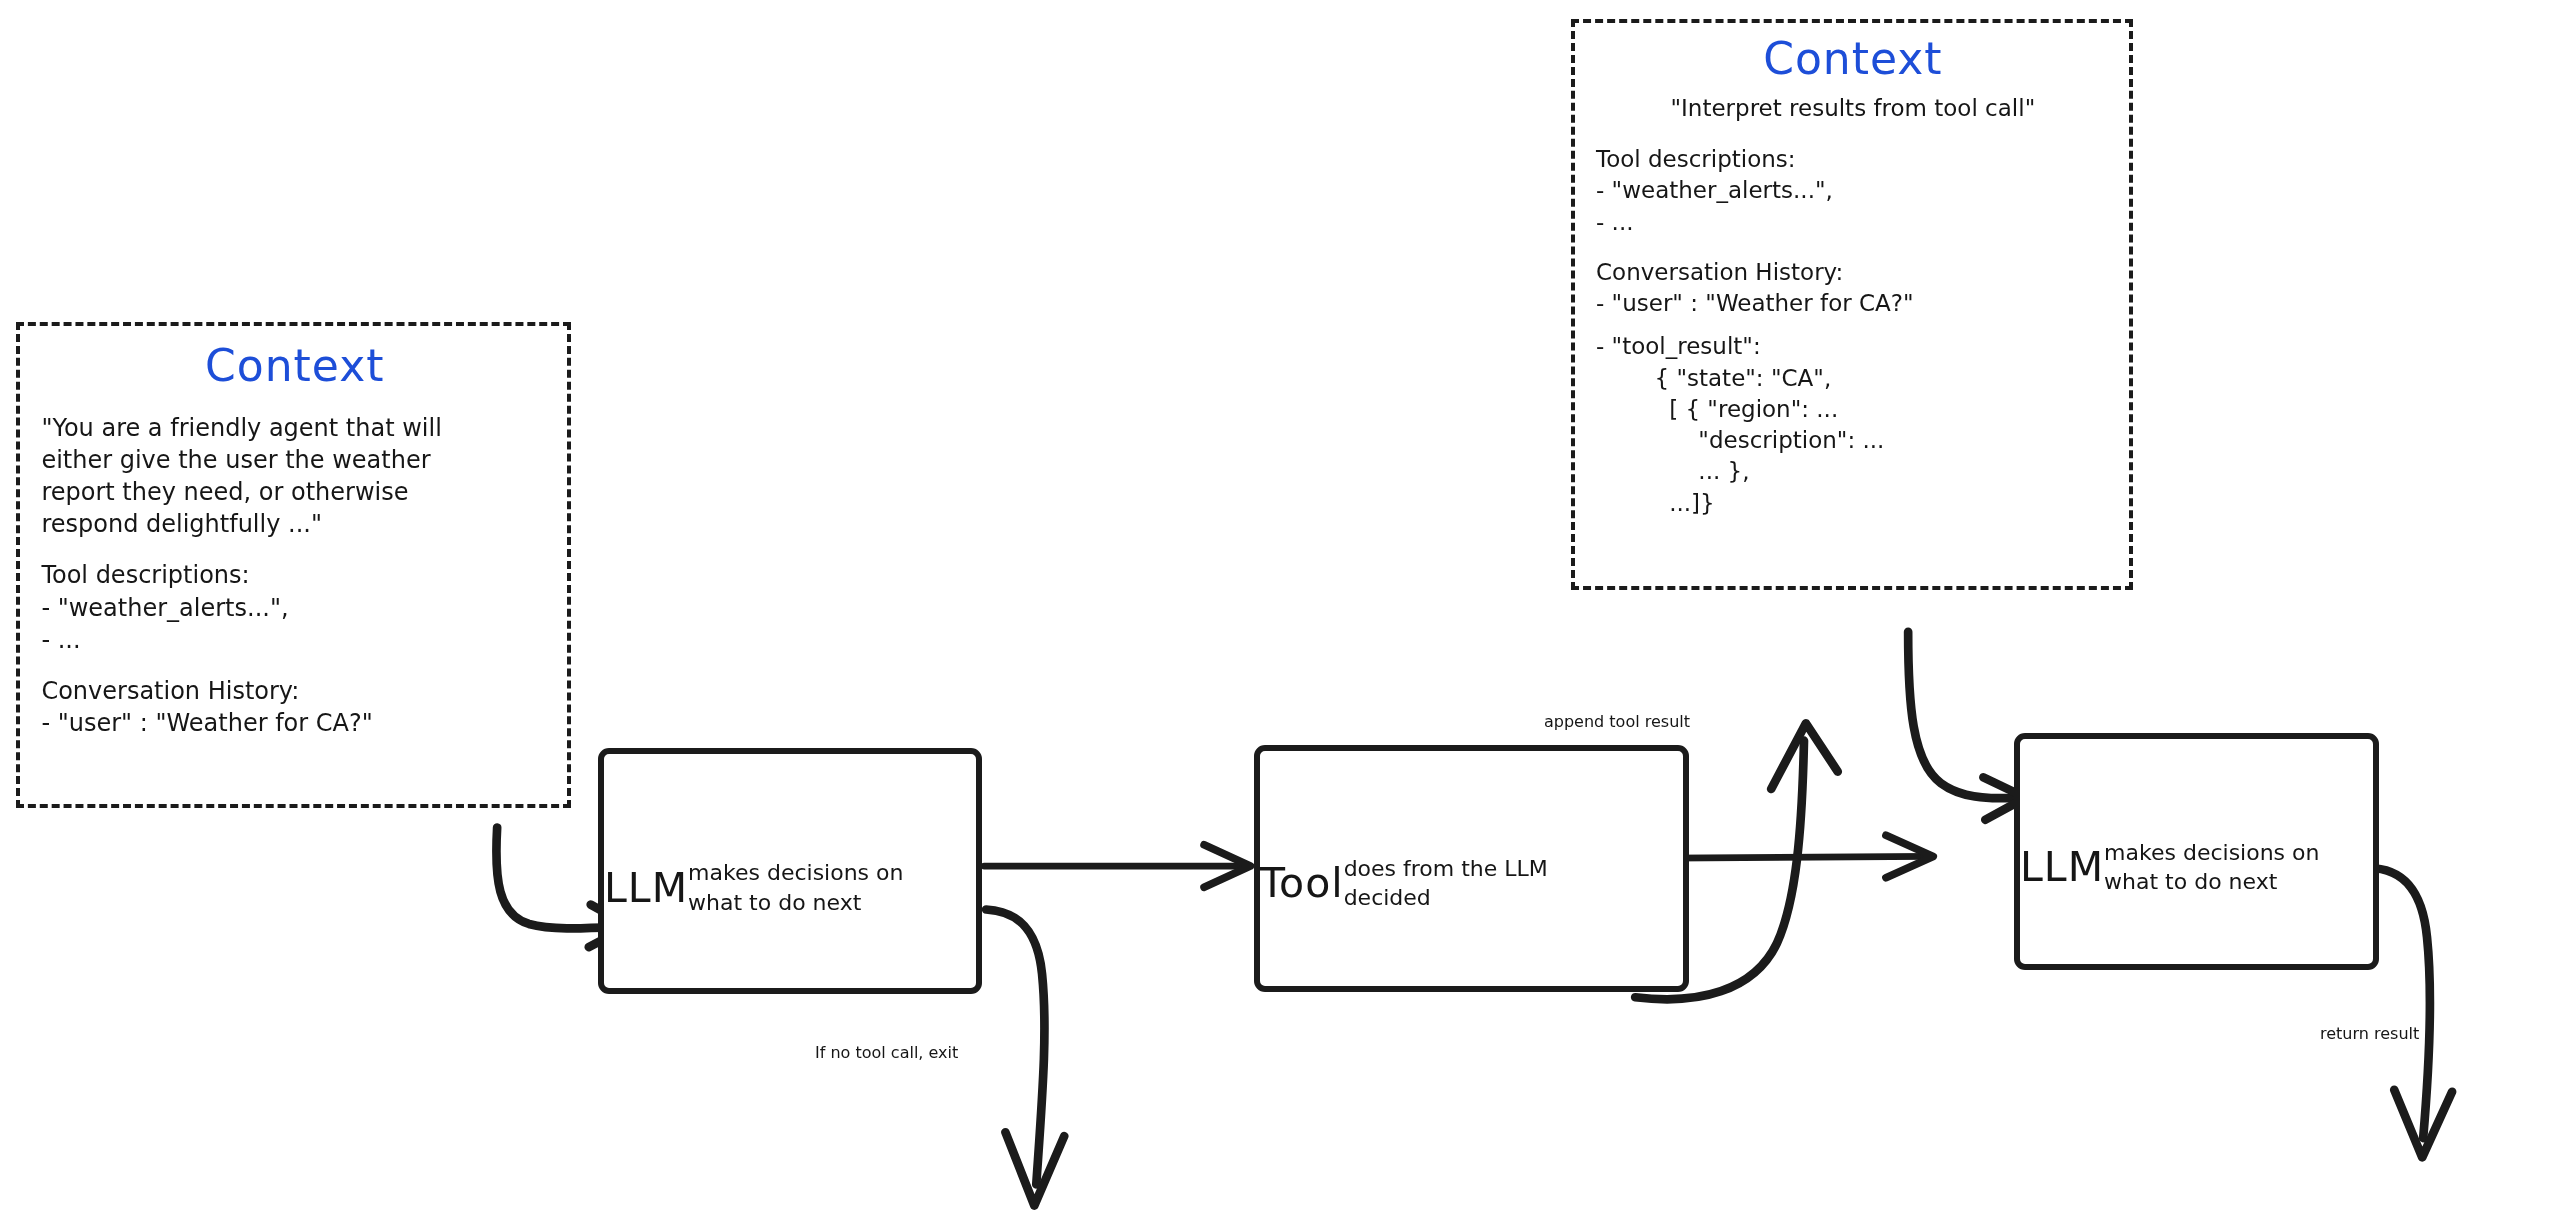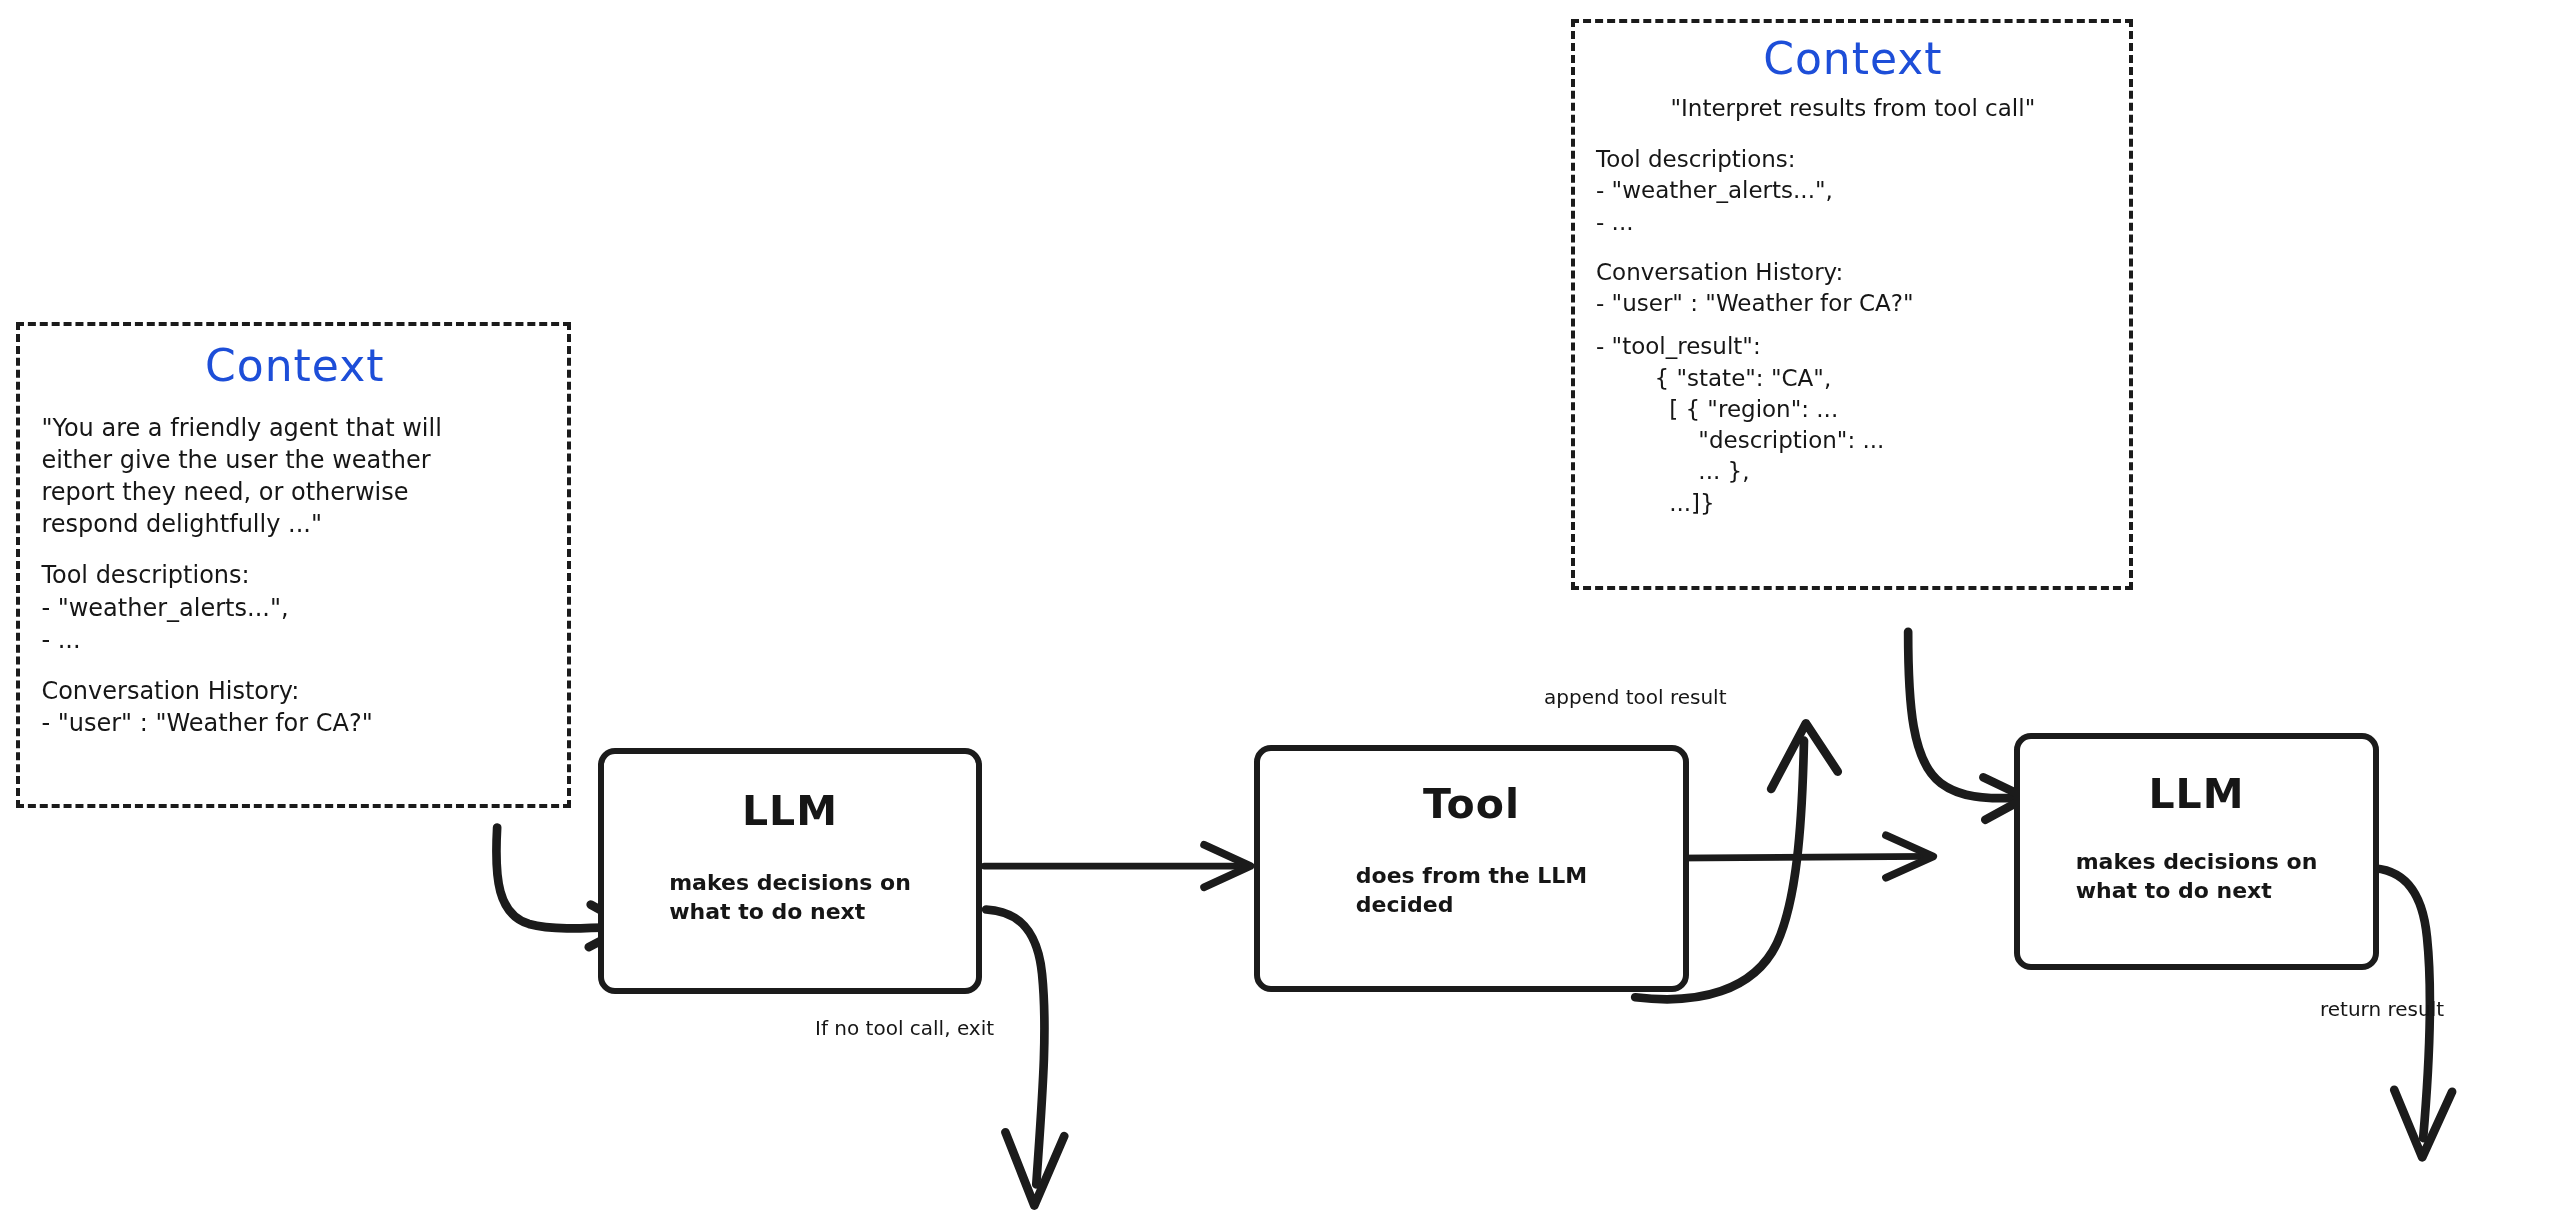--- a/index.html
+++ b/index.html
@@ -51,49 +51,48 @@
     font-size: 23px;
     line-height: 1.36;
   }
   .ctx-gap { height: 19.3px; }
 
   
   .node {
     position: absolute;
     box-sizing: border-box;
     border: 6.8px solid #1b1b1b;
-    border-radius: 17px;
+    border-radius: 11px;
     background: #ffffff;
     display: flex;
-    flex-direction: column;
     align-items: center;
-    font-weight: bold;
   }
   .node-title {
     font-size: 41px;
     color: #161616;
     letter-spacing: 1px;
     font-family: "DejaVu Sans", sans-serif;
   }
   .node-sub {
     font-size: 22px;
     line-height: 1.33;
     color: #161616;
     white-space: pre-line;
     text-align: left;
     font-family: "DejaVu Sans", sans-serif;
   }
 
   
   .edge-label {
     position: absolute;
-    font-size: 20px;
+    font-size: 16px;
     color: #161616;
     white-space: nowrap;
     font-family: "DejaVu Sans", sans-serif;
+    margin-top: 27px;
   }
 </style>
 </head>
 <body>
 
 <div id="canvas">
 
   <svg class="svg-layer" viewBox="0 0 2670 1266" xmlns="http://www.w3.org/2000/svg">
     <g fill="none" stroke="#1b1b1b" stroke-width="9" stroke-linecap="round" stroke-linejoin="round">
 

